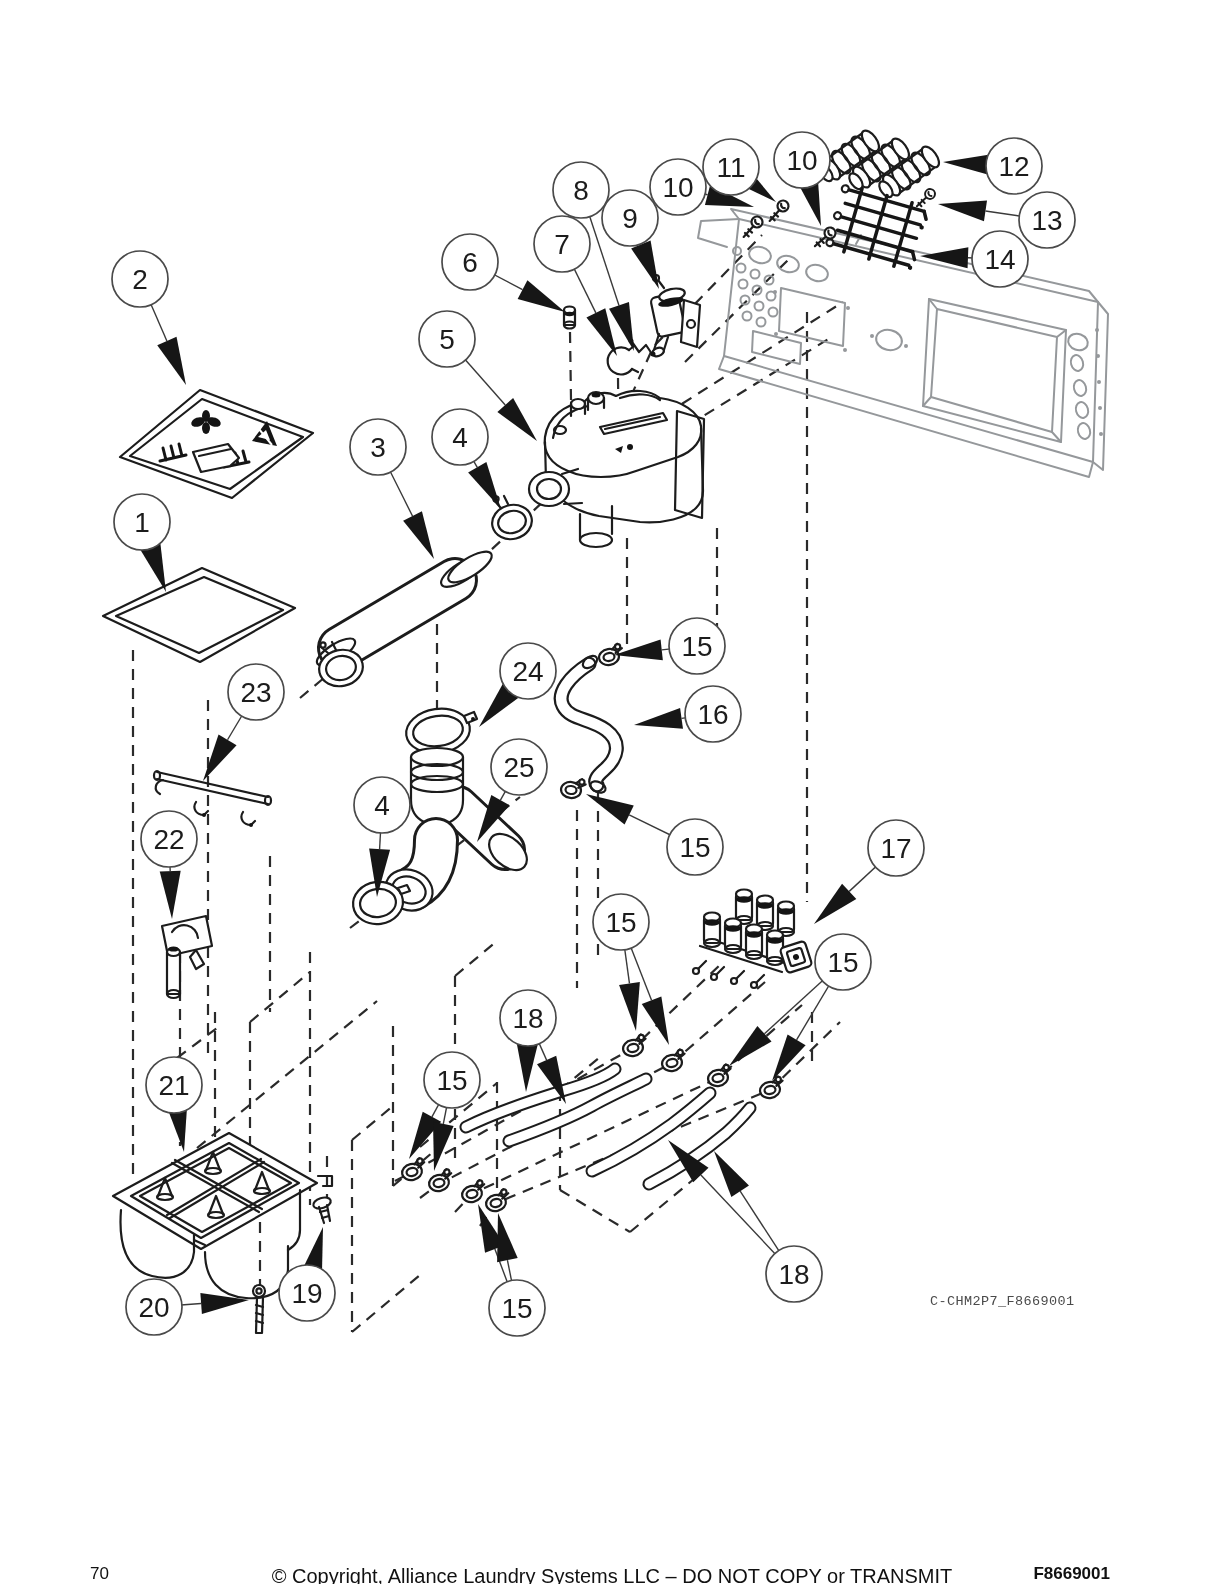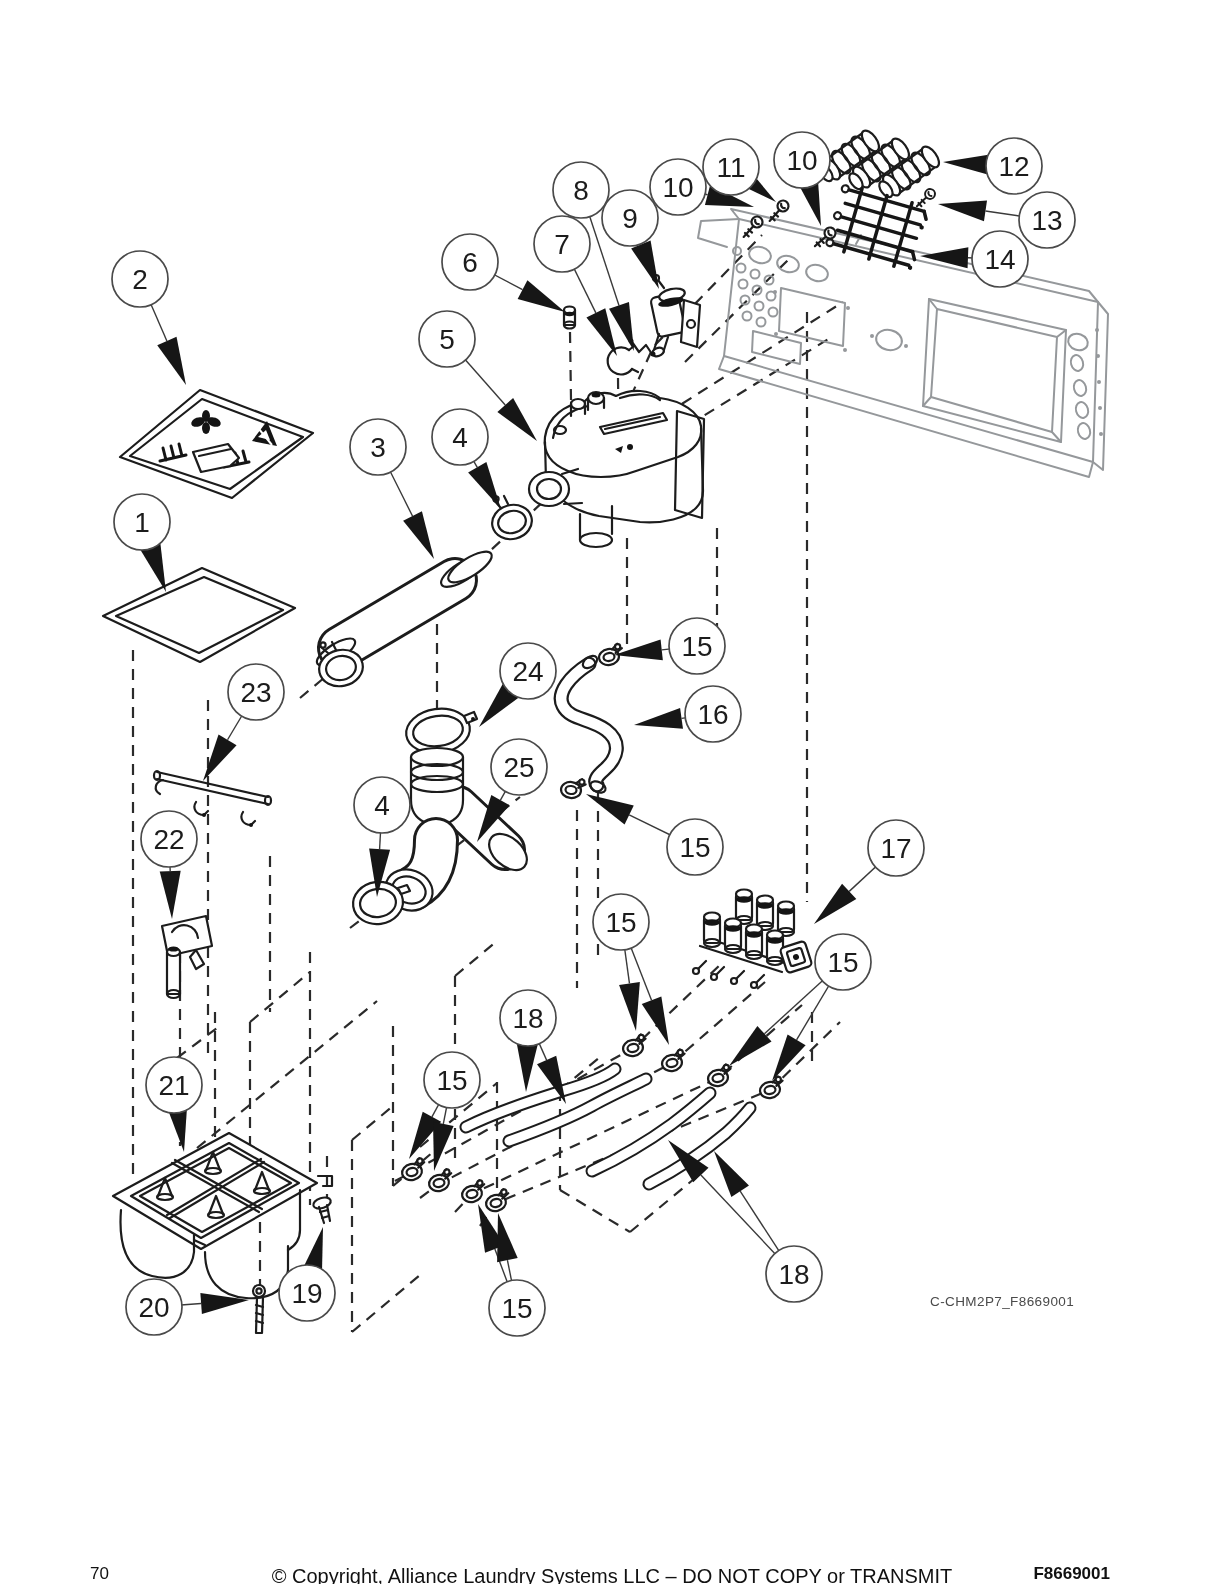--- a/index.html
+++ b/index.html
@@ -5,21 +5,21 @@
   html,body{margin:0;padding:0;background:#e8e8e8;}
   .page{
     position:relative;width:1224px;height:1584px;background:#ffffff;
     font-family:"Liberation Sans",sans-serif;margin:0 auto;overflow:hidden;
   }
   .title{
     position:absolute;top:64px;left:0;width:1130px;text-align:center;
     font-size:31px;font-weight:bold;color:#111;letter-spacing:.2px;
   }
   .drawing-code{
-    position:absolute;top:1294px;left:930px;font-size:13.5px;color:#4a4a4a;letter-spacing:.4px;
+    position:absolute;top:1294px;left:930px;font-size:13.5px;color:#4a4a4a;letter-spacing:.4px;font-family:Liberation Mono, monospace;
   }
   .footer{position:absolute;top:1564px;left:0;width:100%;height:28px;font-size:17px;color:#111;}
   .footer .page-num{position:absolute;left:90px;top:0;}
   .footer .copyright{position:absolute;left:0;width:100%;text-align:center;top:1px;font-size:20px;}
   .footer .doc-num{position:absolute;right:114px;top:0;font-weight:bold;}
   svg{position:absolute;top:0;left:0;}
   .ln{stroke:#1c1c1c;stroke-width:2.2;fill:none;stroke-linecap:round;stroke-linejoin:round;}
   .lnf{stroke:#1c1c1c;stroke-width:2.2;fill:#ffffff;stroke-linecap:round;stroke-linejoin:round;}
   .blk{fill:#141414;stroke:none;}
   .dash{stroke:#2a2a2a;stroke-width:2.2;fill:none;stroke-dasharray:11 8;stroke-linecap:butt;}

